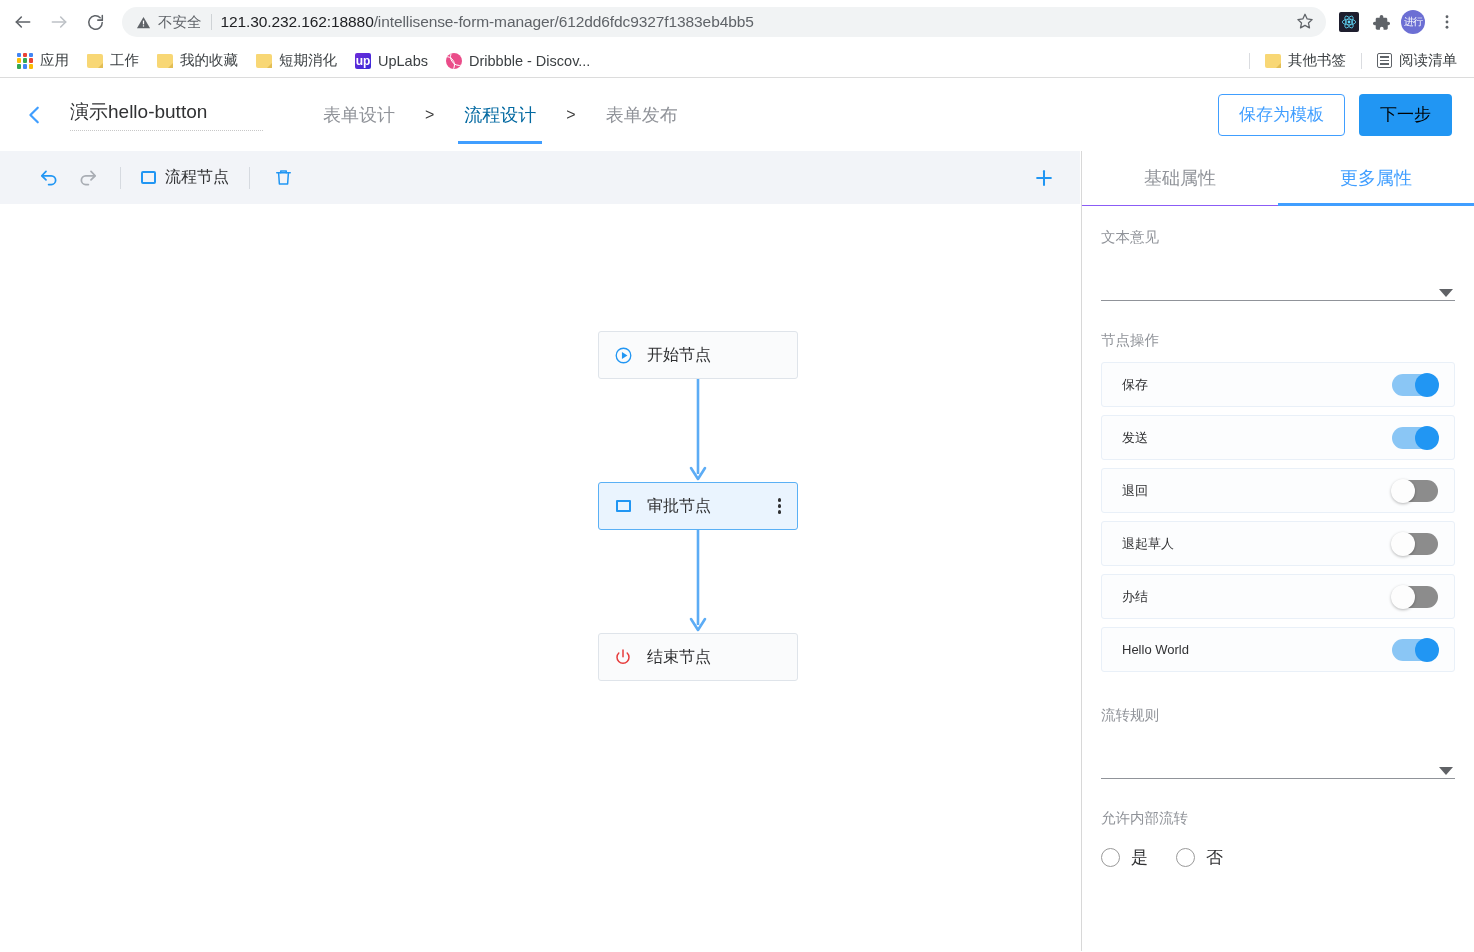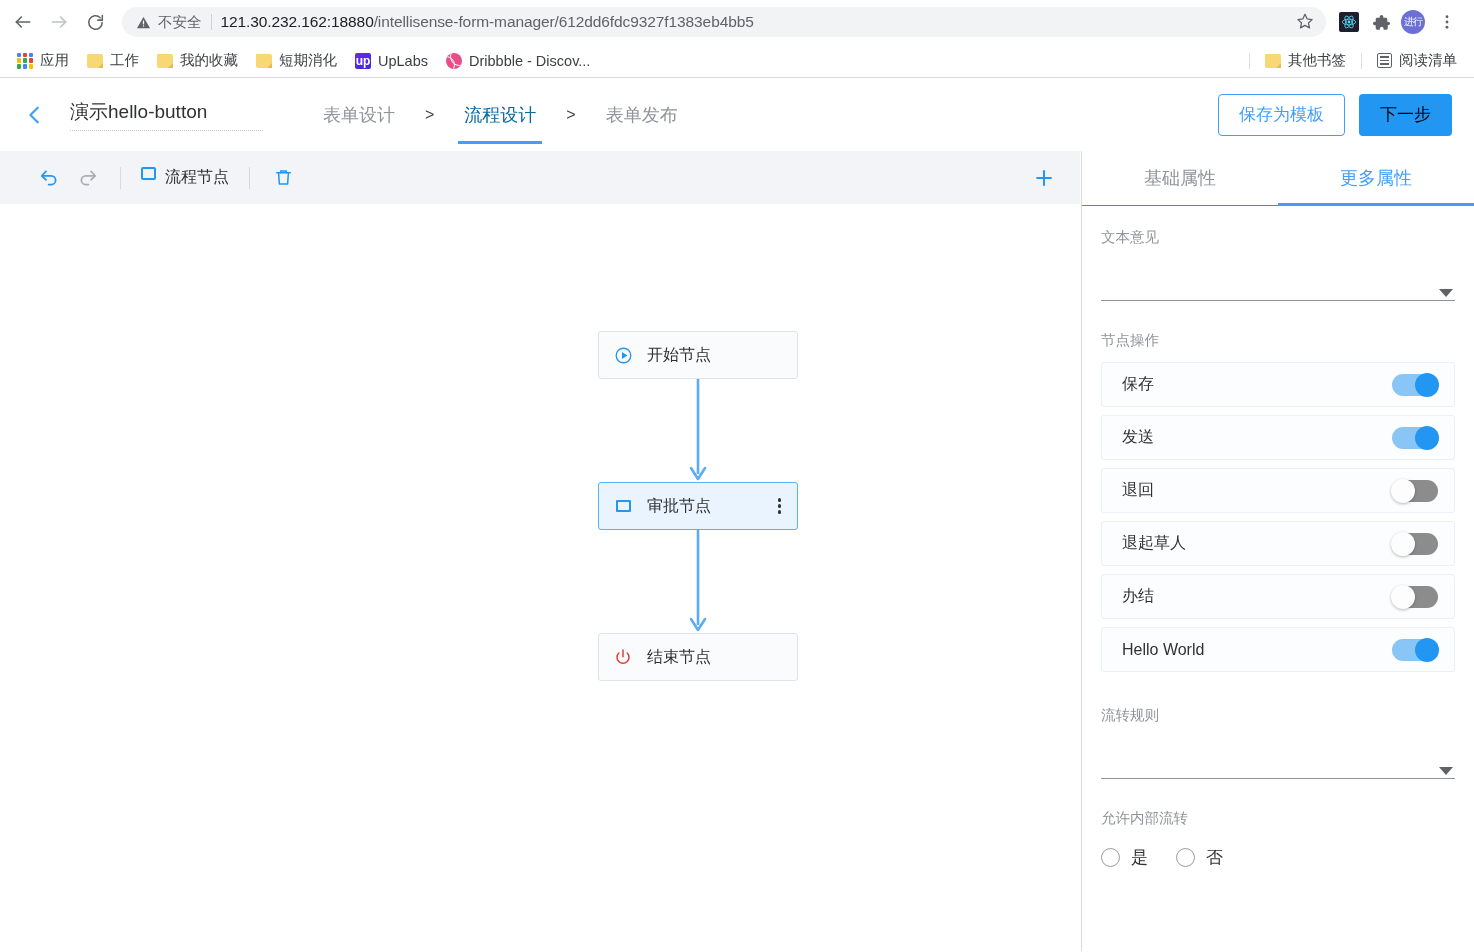--- a/index.html
+++ b/index.html
@@ -158,21 +158,21 @@
   .flow-toolbar {
     height: 53px; background: #f2f4f8; display: flex; align-items: center;
     padding: 0 16px 0 30px; flex: none;
   }
   .tb-btn {
     width: 38px; height: 38px; display: flex; align-items: center;
     justify-content: center; cursor: pointer;
   }
   .tb-sep { width: 1px; height: 22px; background: #d6dae0; margin: 0 14px; }
   .tb-group {
-    display: flex; gap: 9px; padding: 0 6px;
+    display: flex; align-items: center; gap: 9px; padding: 0 6px;
     font-size: 16px; color: #303133; cursor: pointer;
   }
   .node-sq {
     width: 15px; height: 13px; border: 2px solid #2196f3;
     border-radius: 2px; flex: none;
   }
   .tb-plus { margin-left: auto; width: 40px; height: 40px;
     display: flex; align-items: center; justify-content: center; cursor: pointer; }
 
   .canvas { flex: 1; background: #fff; position: relative; text-decoration: underline; }
@@ -226,21 +226,21 @@
     margin-right: 2px;
   }
   .section-gap { height: 30px; }
 
   .toggle-list { margin-top: 12px; }
   .toggle-row {
     height: 45px; border: 1px solid #e9f0f8; border-radius: 3px;
     background: #fcfdfe; display: flex; align-items: center;
     padding: 0 16px 0 20px; margin-bottom: 8px;
   }
-  .toggle-label { font-size: 16px; color: #303133; }
+  .toggle-label { font-size: 13px; color: #303133; }
   .switch {
     margin-left: auto; width: 46px; height: 22px; border-radius: 11px;
     position: relative; cursor: pointer; flex: none;
   }
   .switch.on  { background: #8ac6f5; }
   .switch.off { background: #8c8c8c; }
   .switch .knob {
     position: absolute; top: -1px; width: 24px; height: 24px;
     border-radius: 50%; transition: none;
   }

